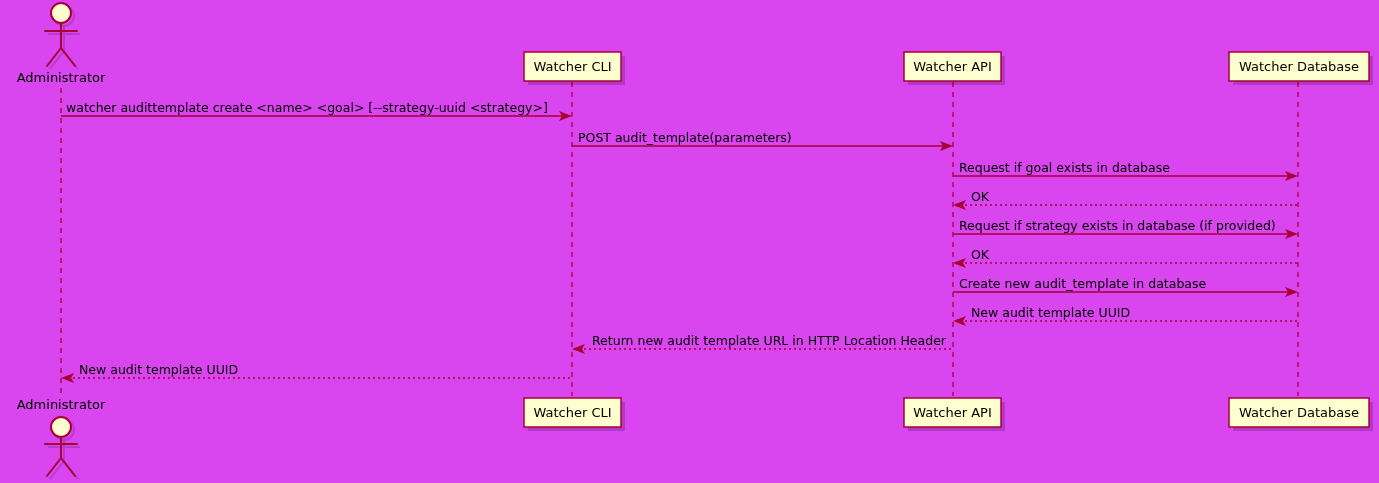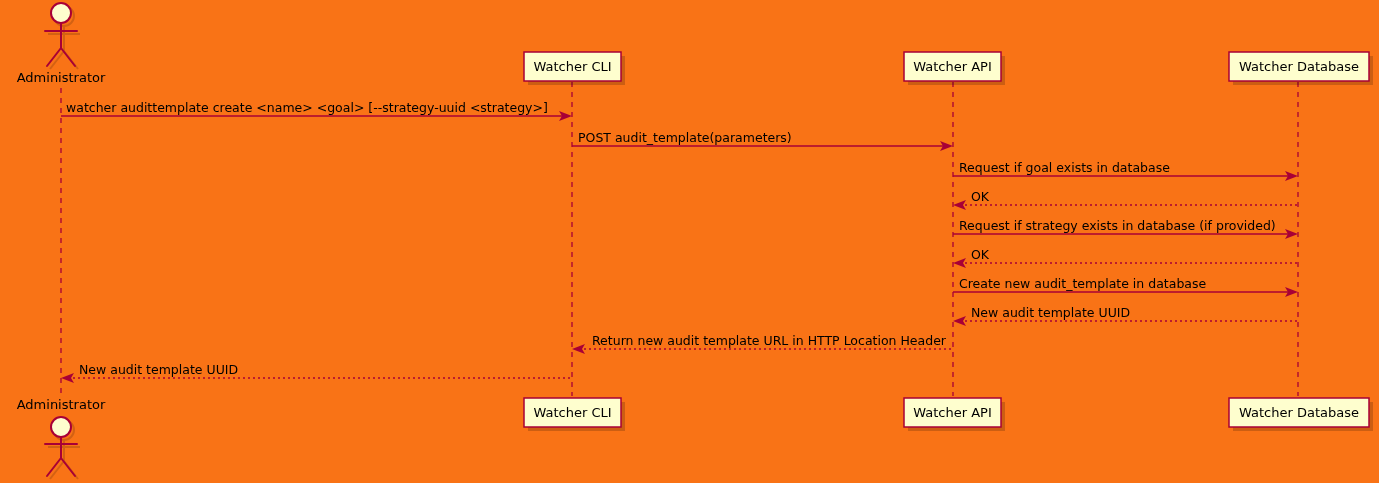--- a/index.html
+++ b/index.html
@@ -7,21 +7,21 @@
     padding: 0;
     background: #FFFFFF;
   }
   body {
     font-family: "DejaVu Sans", sans-serif;
   }
   #diagram-root {
     position: relative;
     width: 1379px;
     height: 483px;
-    background: #f97316;
+    background: #d946ef;
     overflow: hidden;
   }
   svg.diagram-canvas {
     position: absolute;
     left: 0;
     top: 0;
     width: 1379px;
     height: 483px;
   }
   .participant-box-rect {

